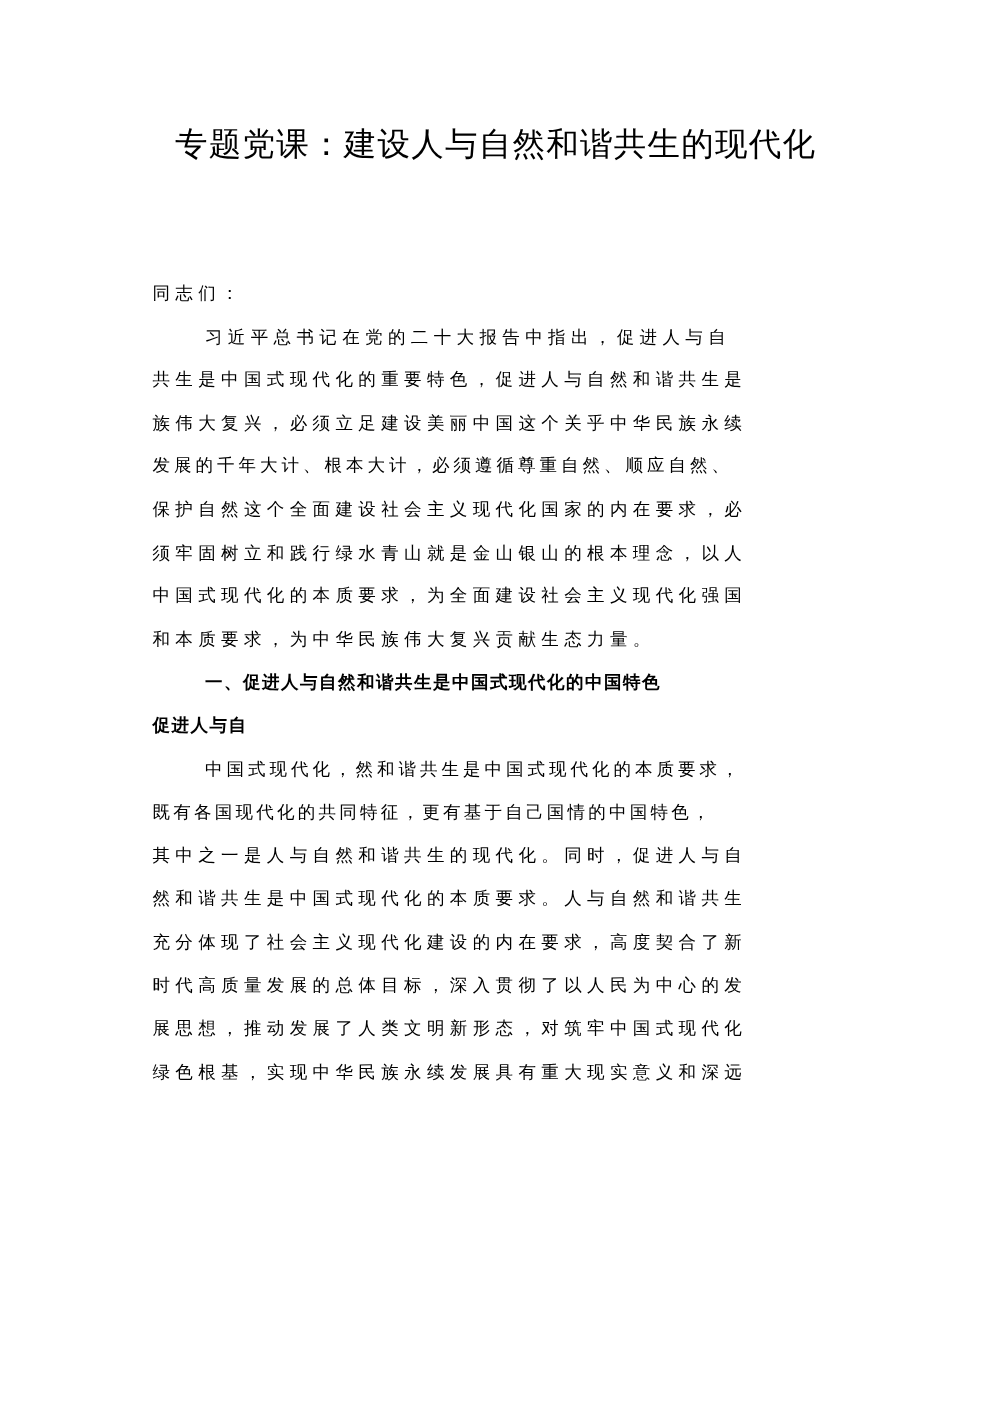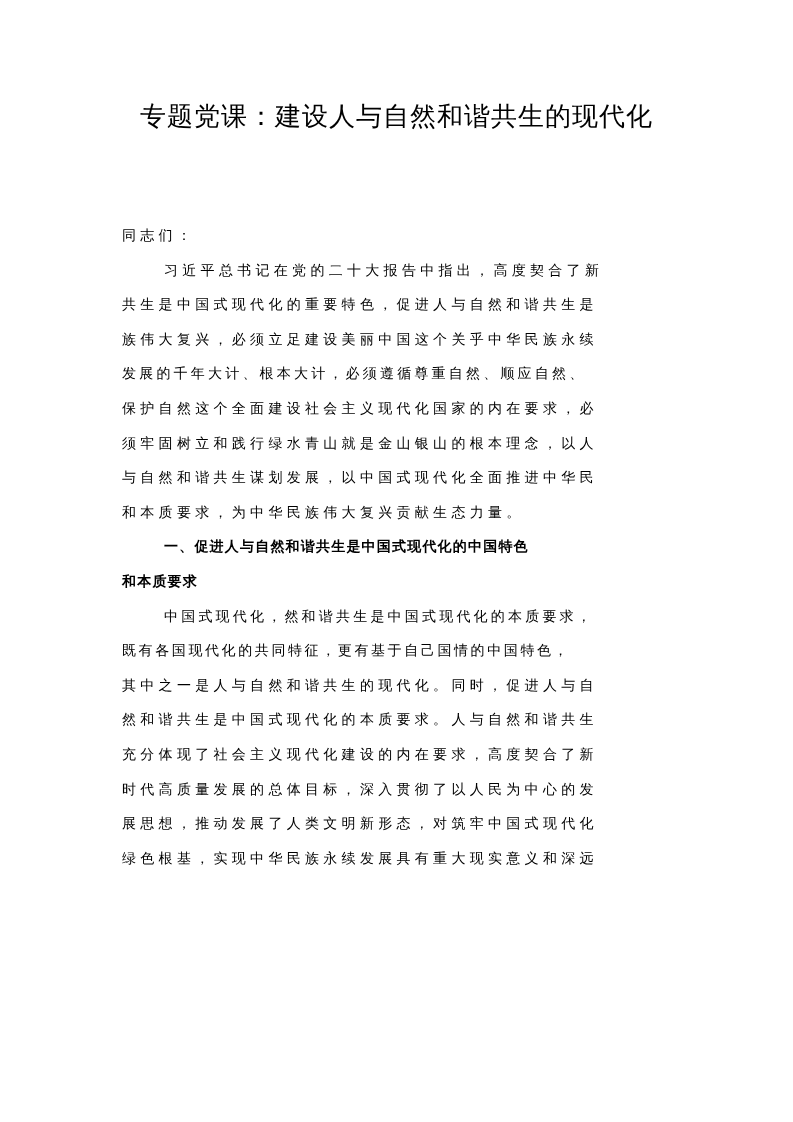--- a/index.html
+++ b/index.html
@@ -70,33 +70,33 @@
 
 <div class="page">
 
   <h1 class="doc-title">专题党课：建设人与自然和谐共生的现代化</h1>
 
   <div class="body-text">
 
     <span class="line">同志们：</span>
 
     <div>
-      <span class="line indent">习近平总书记在党的二十大报告中指出，高度契合了新</span>
+      <span class="line indent">习近平总书记在党的二十大报告中指出，促进人与自</span>
       <span class="line">共生是中国式现代化的重要特色，促进人与自然和谐共生是</span>
       <span class="line">族伟大复兴，必须立足建设美丽中国这个关乎中华民族永续</span>
       <span class="line medium">发展的千年大计、根本大计，必须遵循尊重自然、顺应自然、</span>
       <span class="line">保护自然这个全面建设社会主义现代化国家的内在要求，必</span>
       <span class="line">须牢固树立和践行绿水青山就是金山银山的根本理念，以人</span>
-      <span class="line">与自然和谐共生谋划发展，以中国式现代化全面推进中华民</span>
+      <span class="line">中国式现代化的本质要求，为全面建设社会主义现代化强国</span>
       <span class="line">和本质要求，为中华民族伟大复兴贡献生态力量。</span>
     </div>
 
     <div>
       <span class="line indent heading">一、促进人与自然和谐共生是中国式现代化的中国特色</span>
-      <span class="line heading">和本质要求</span>
+      <span class="line heading">促进人与自</span>
     </div>
 
     <div>
       <span class="line indent medium">中国式现代化，然和谐共生是中国式现代化的本质要求，</span>
       <span class="line tight">既有各国现代化的共同特征，更有基于自己国情的中国特色，</span>
       <span class="line">其中之一是人与自然和谐共生的现代化。同时，促进人与自</span>
       <span class="line">然和谐共生是中国式现代化的本质要求。人与自然和谐共生</span>
       <span class="line">充分体现了社会主义现代化建设的内在要求，高度契合了新</span>
       <span class="line">时代高质量发展的总体目标，深入贯彻了以人民为中心的发</span>
       <span class="line">展思想，推动发展了人类文明新形态，对筑牢中国式现代化</span>

